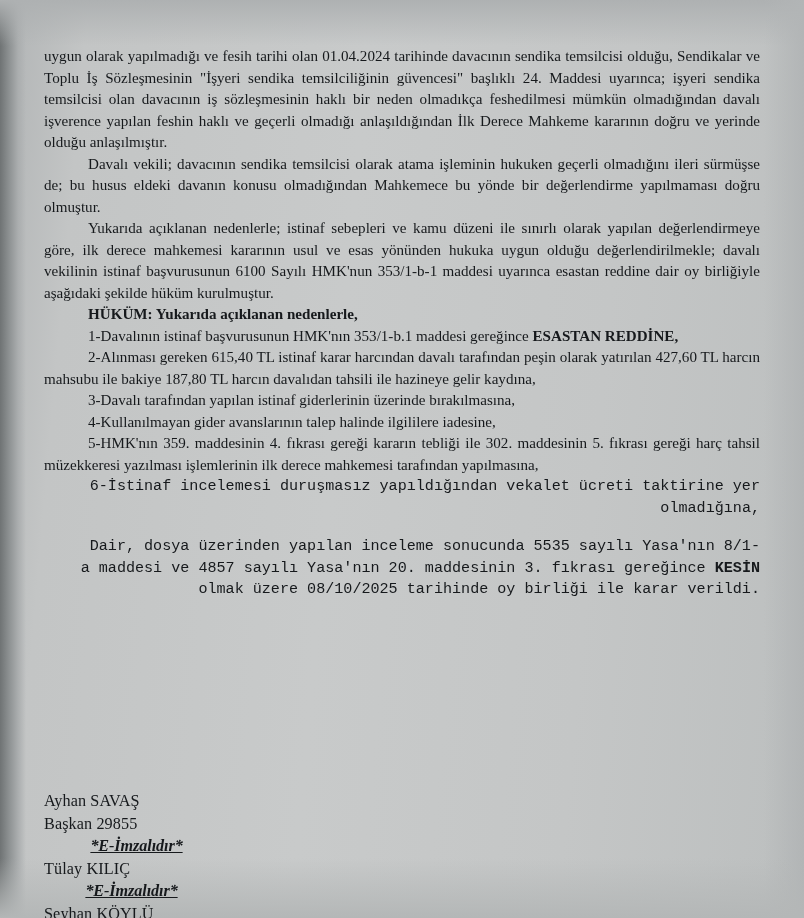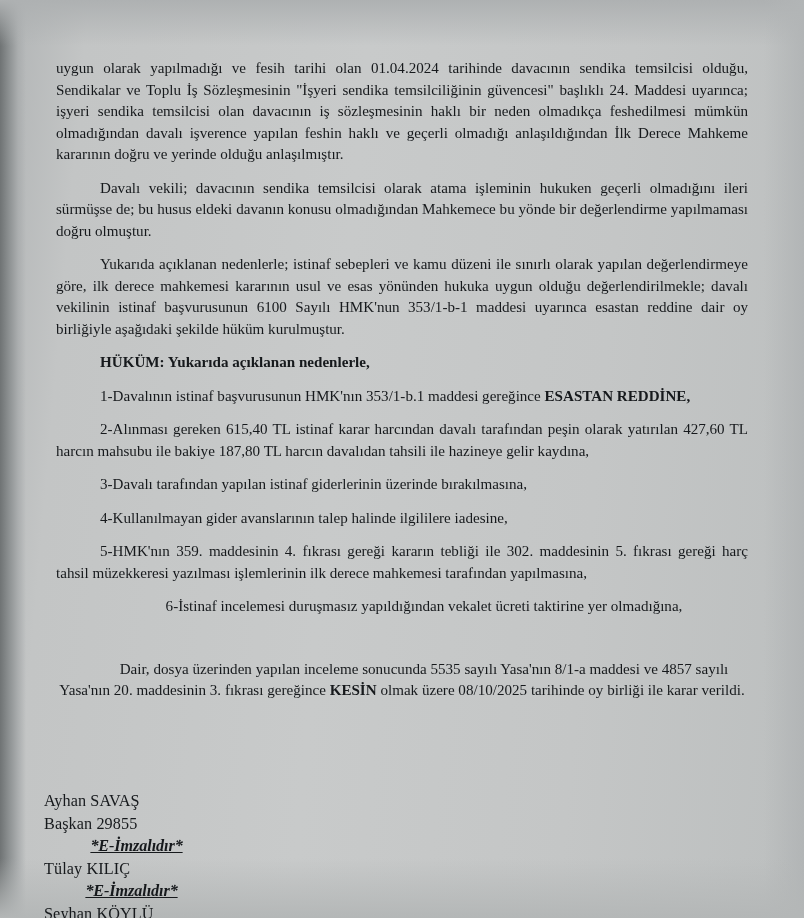--- a/index.html
+++ b/index.html
@@ -57,28 +57,29 @@
     left: 44px;
     top: 46px;
     width: 716px;
     color: #16191c;
     font-size: 15.1px;
     line-height: 21.5px;
     text-align: justify;
     text-justify: inter-word;
   }
   .body-text p {
-    margin: 12px;
+    margin: 0;
     text-indent: 44px;
   }
   .para-flush {
     text-indent: 0 !important;
   }
   .para-last-left {
-    text-align: center;
+    text-align: right;
+    font-family: Liberation Mono, monospace;
   }
   b, .bold {
     font-weight: bold;
   }
   .spacer {
     height: 17px;
   }
 
   
   .signatures {

